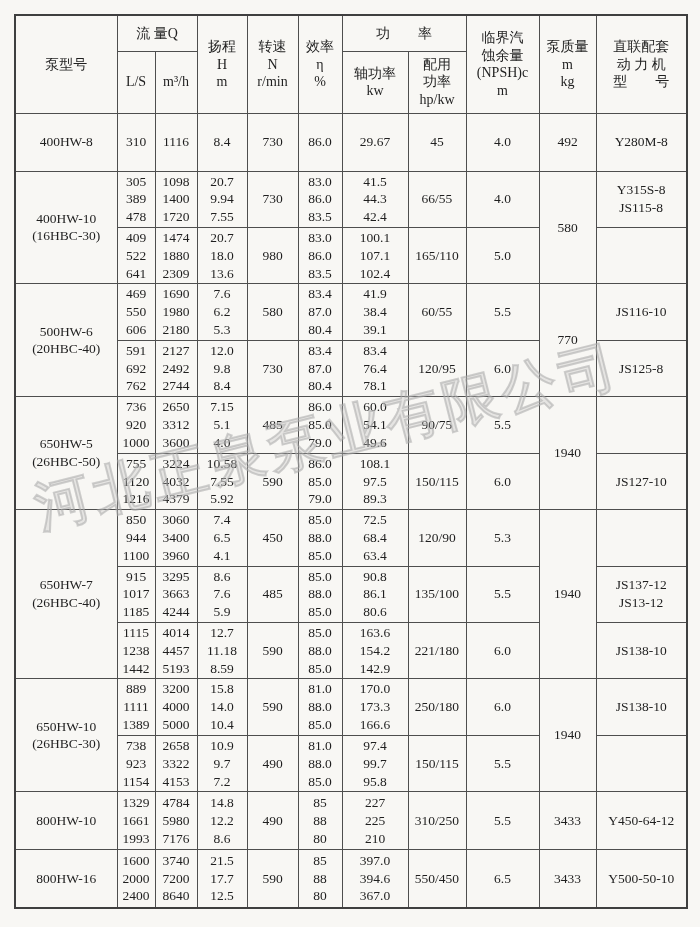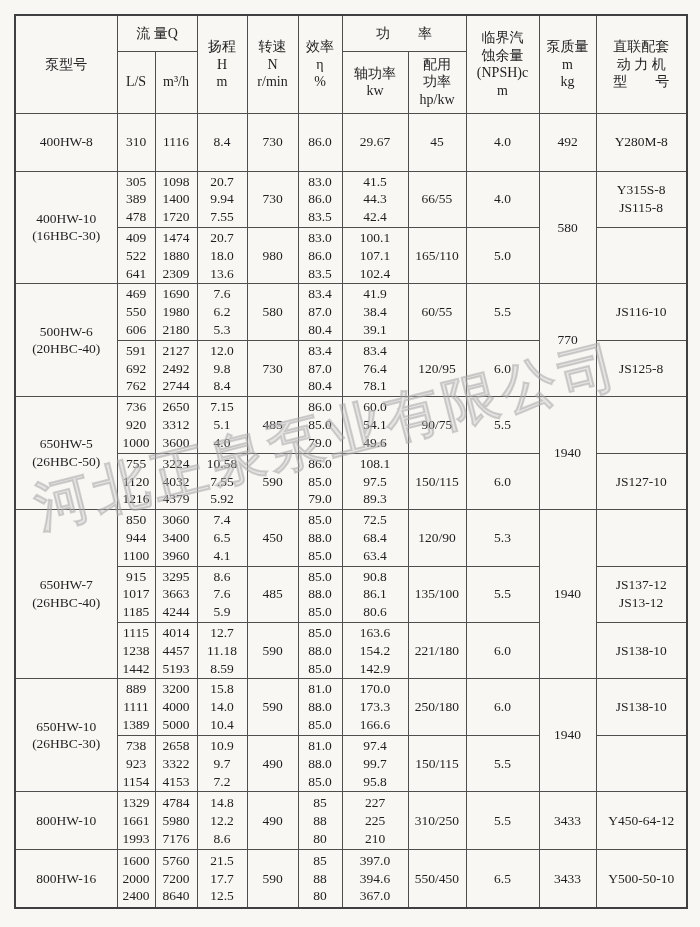--- a/index.html
+++ b/index.html
@@ -387,21 +387,21 @@
           <td>310/250</td>
           <td>5.5</td>
           <td>3433</td>
           <td>Y450-64-12</td>
         </tr>
         <tr class="single">
           <td>800HW-16</td>
           <td>1600
 2000
 2400</td>
-          <td>5760
+          <td>3740
 7200
 8640</td>
           <td>21.5
 17.7
 12.5</td>
           <td>590</td>
           <td>85
 88
 80</td>
           <td>397.0

